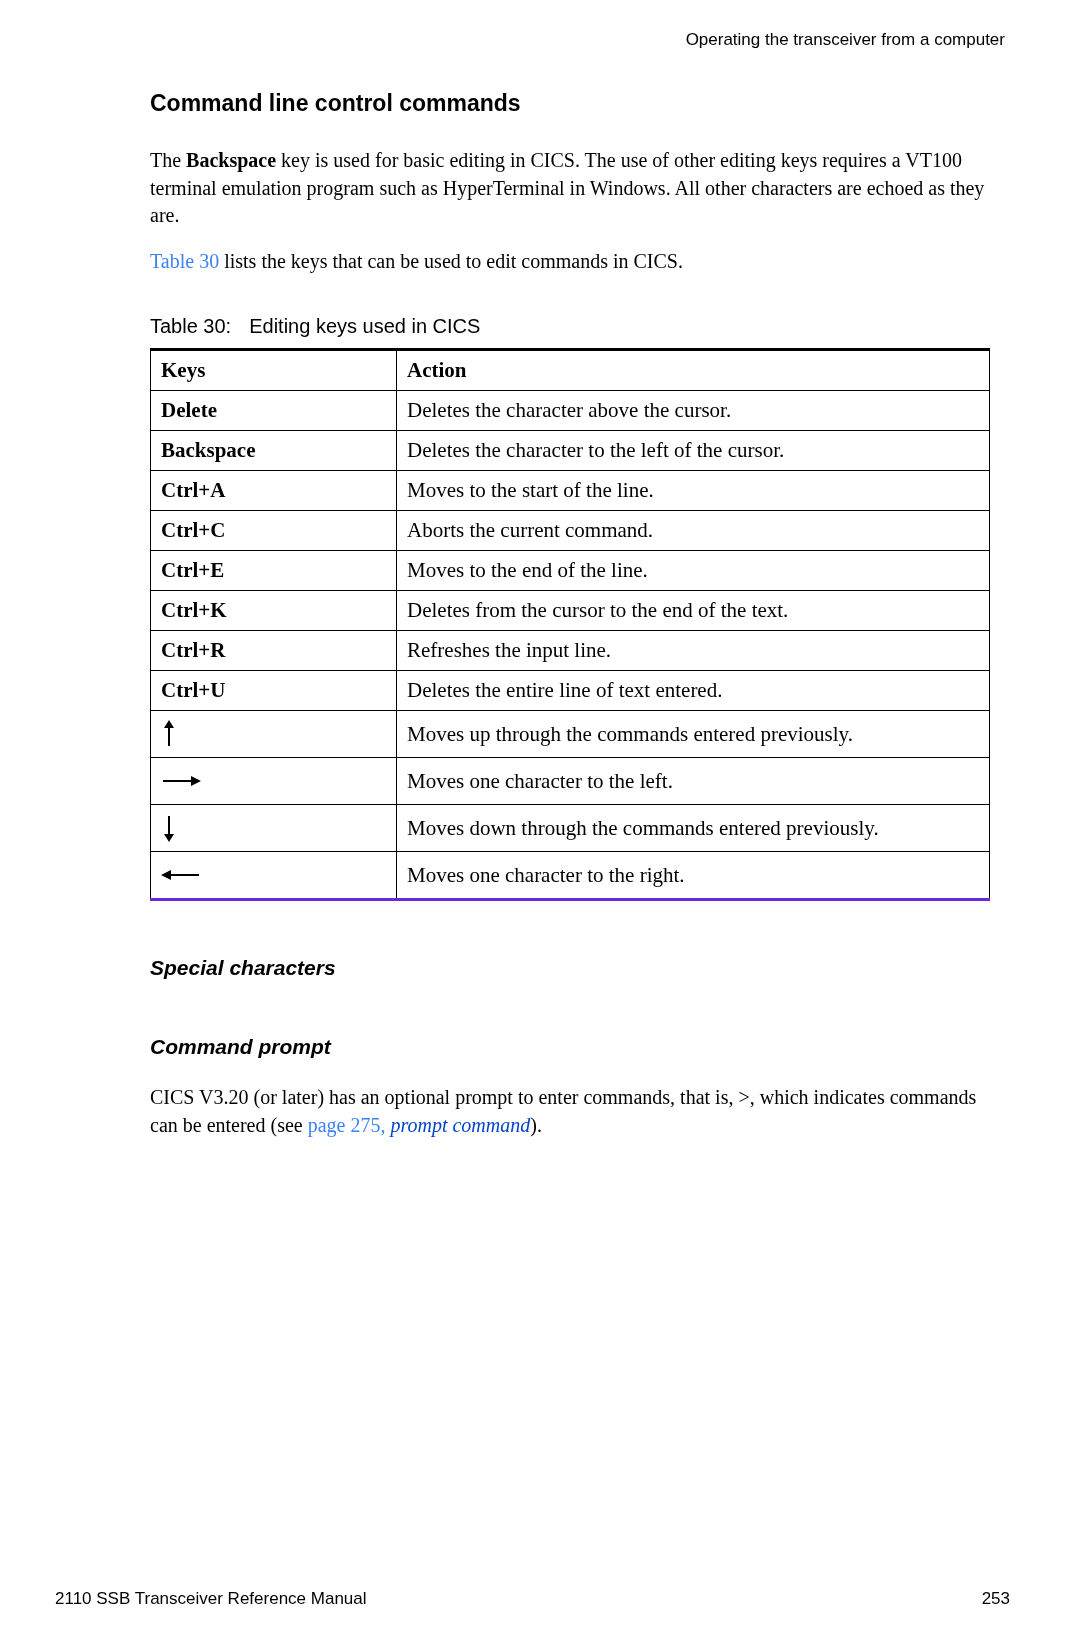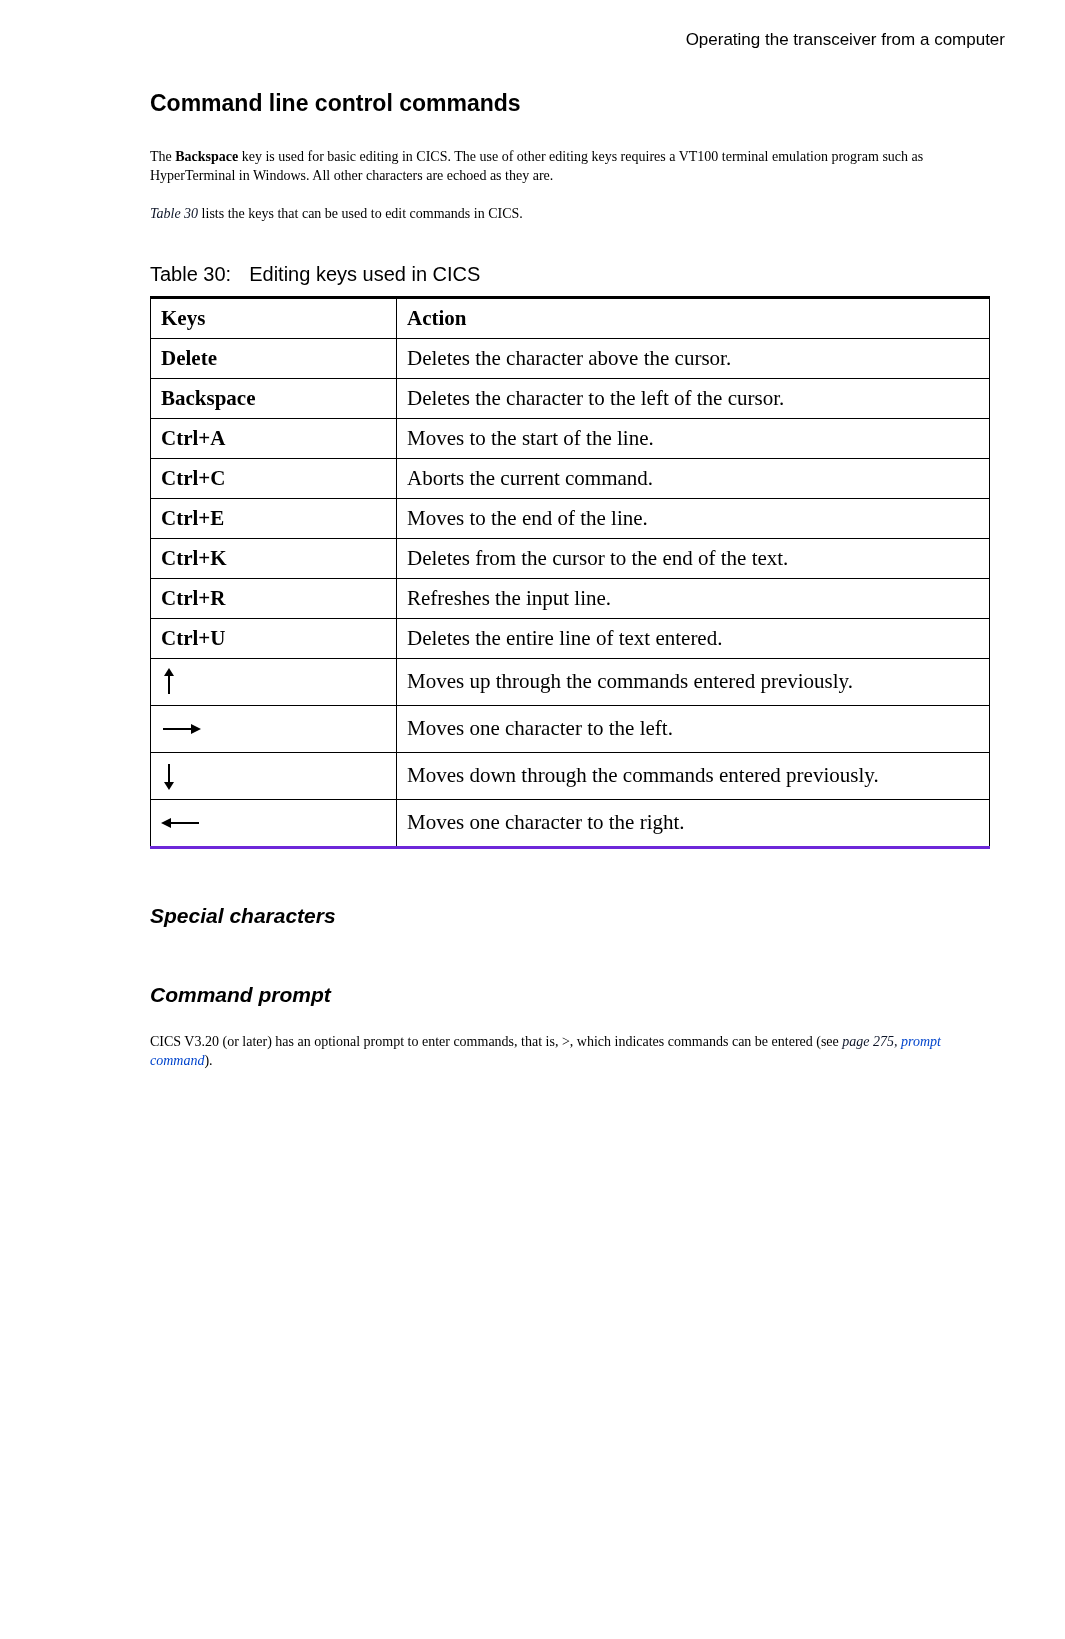--- a/index.html
+++ b/index.html
@@ -29,25 +29,25 @@
     margin-right: 20px;
   }
   .h2 {
     font-family: Helvetica, Arial, sans-serif;
     font-weight: bold;
     font-size: 23px;
     margin-top: 0;
     margin-bottom: 30px;
   }
   .para {
-    font-size: 14px;
+    font-size: 20px;
     line-height: 1.38;
     margin-bottom: 18px;
   }
-  .link { color: #0f172a; font-style: italic; }
+  .link { color: #3b82f6; }
   .link-italic { color: #0044cc; font-style: italic; }
   .table-caption {
     font-family: Helvetica, Arial, sans-serif;
     font-size: 20px;
     margin-top: 40px;
     margin-bottom: 10px;
   }
   .table-caption .lbl { margin-right: 18px; }
   table.keys {
     border-collapse: collapse;
@@ -192,14 +192,18 @@
 
 
     <div class="h3">Command prompt</div>
 
     <div class="para">
       <span>CICS V3.20 (or later) has an optional prompt to enter commands, that is, &gt;, which indicates commands can be entered (see </span><span class="link">page 275, </span><span class="link-italic">prompt command</span><span>).</span>
     </div>
 
   </div>
 
+  <div class="footer">
+    <span class="left">2110 SSB Transceiver Reference Manual</span>
+    <span class="right">253</span>
+  </div>
 
 </div>
 
 </body></html>

